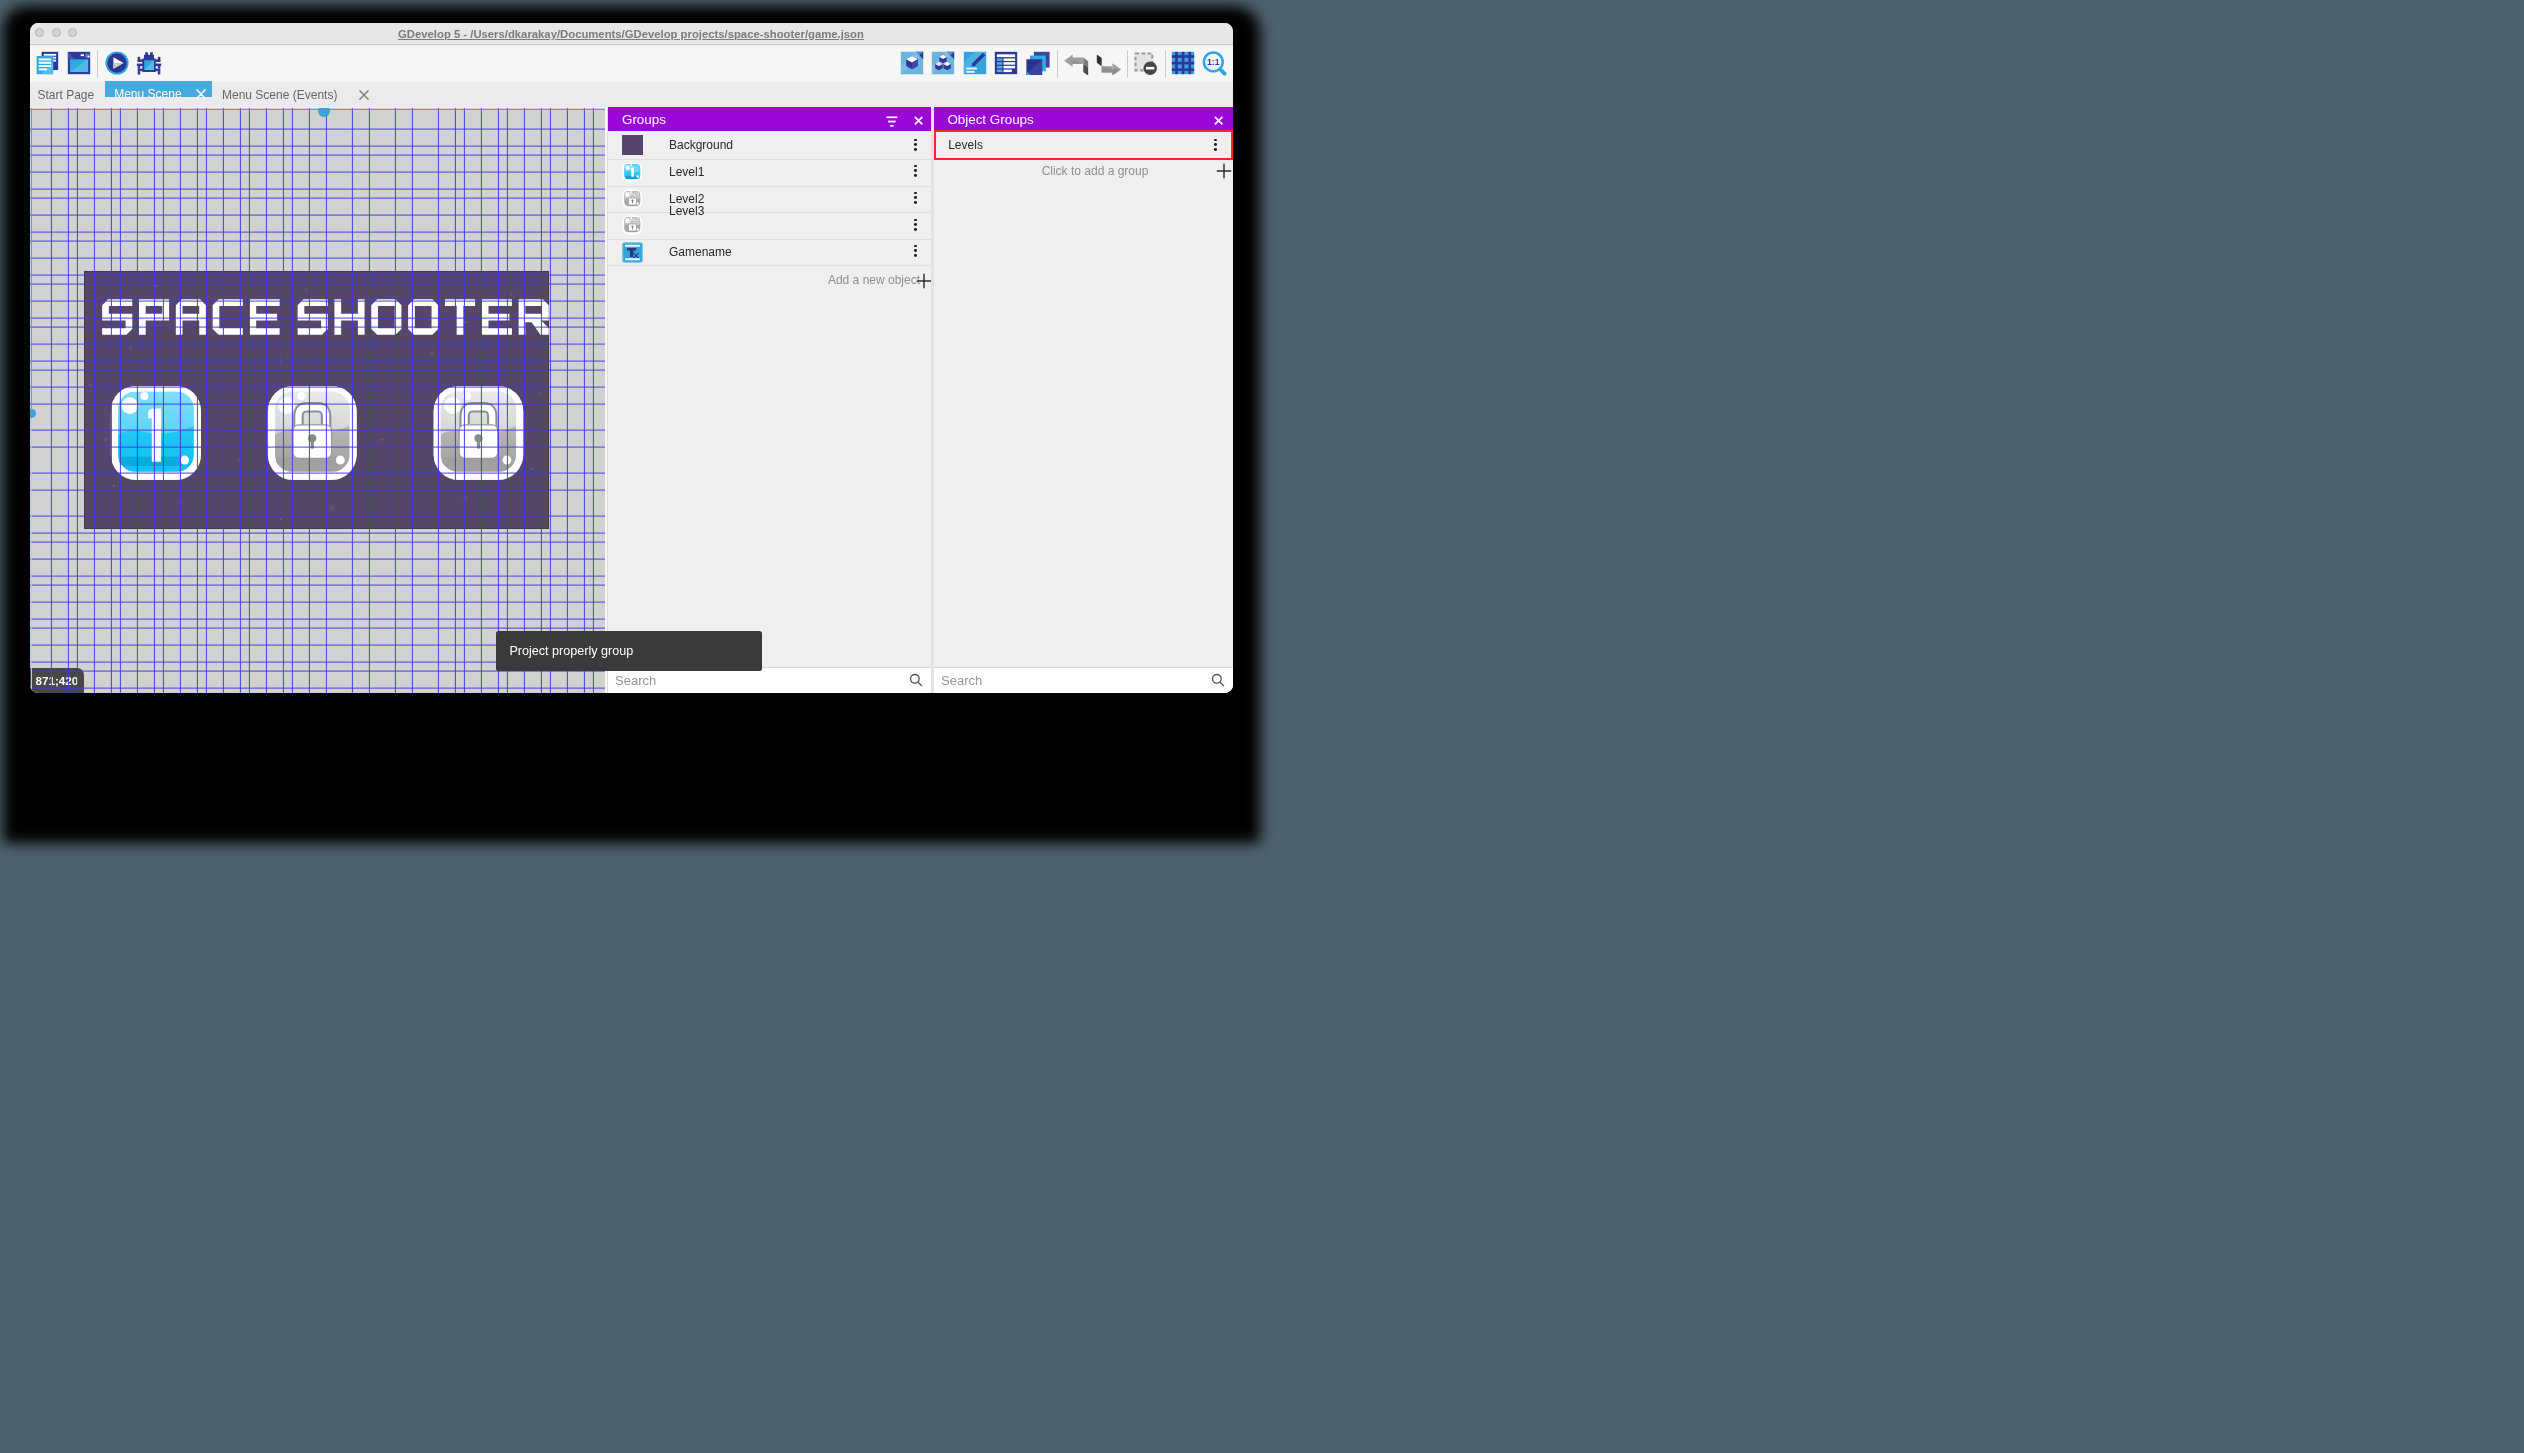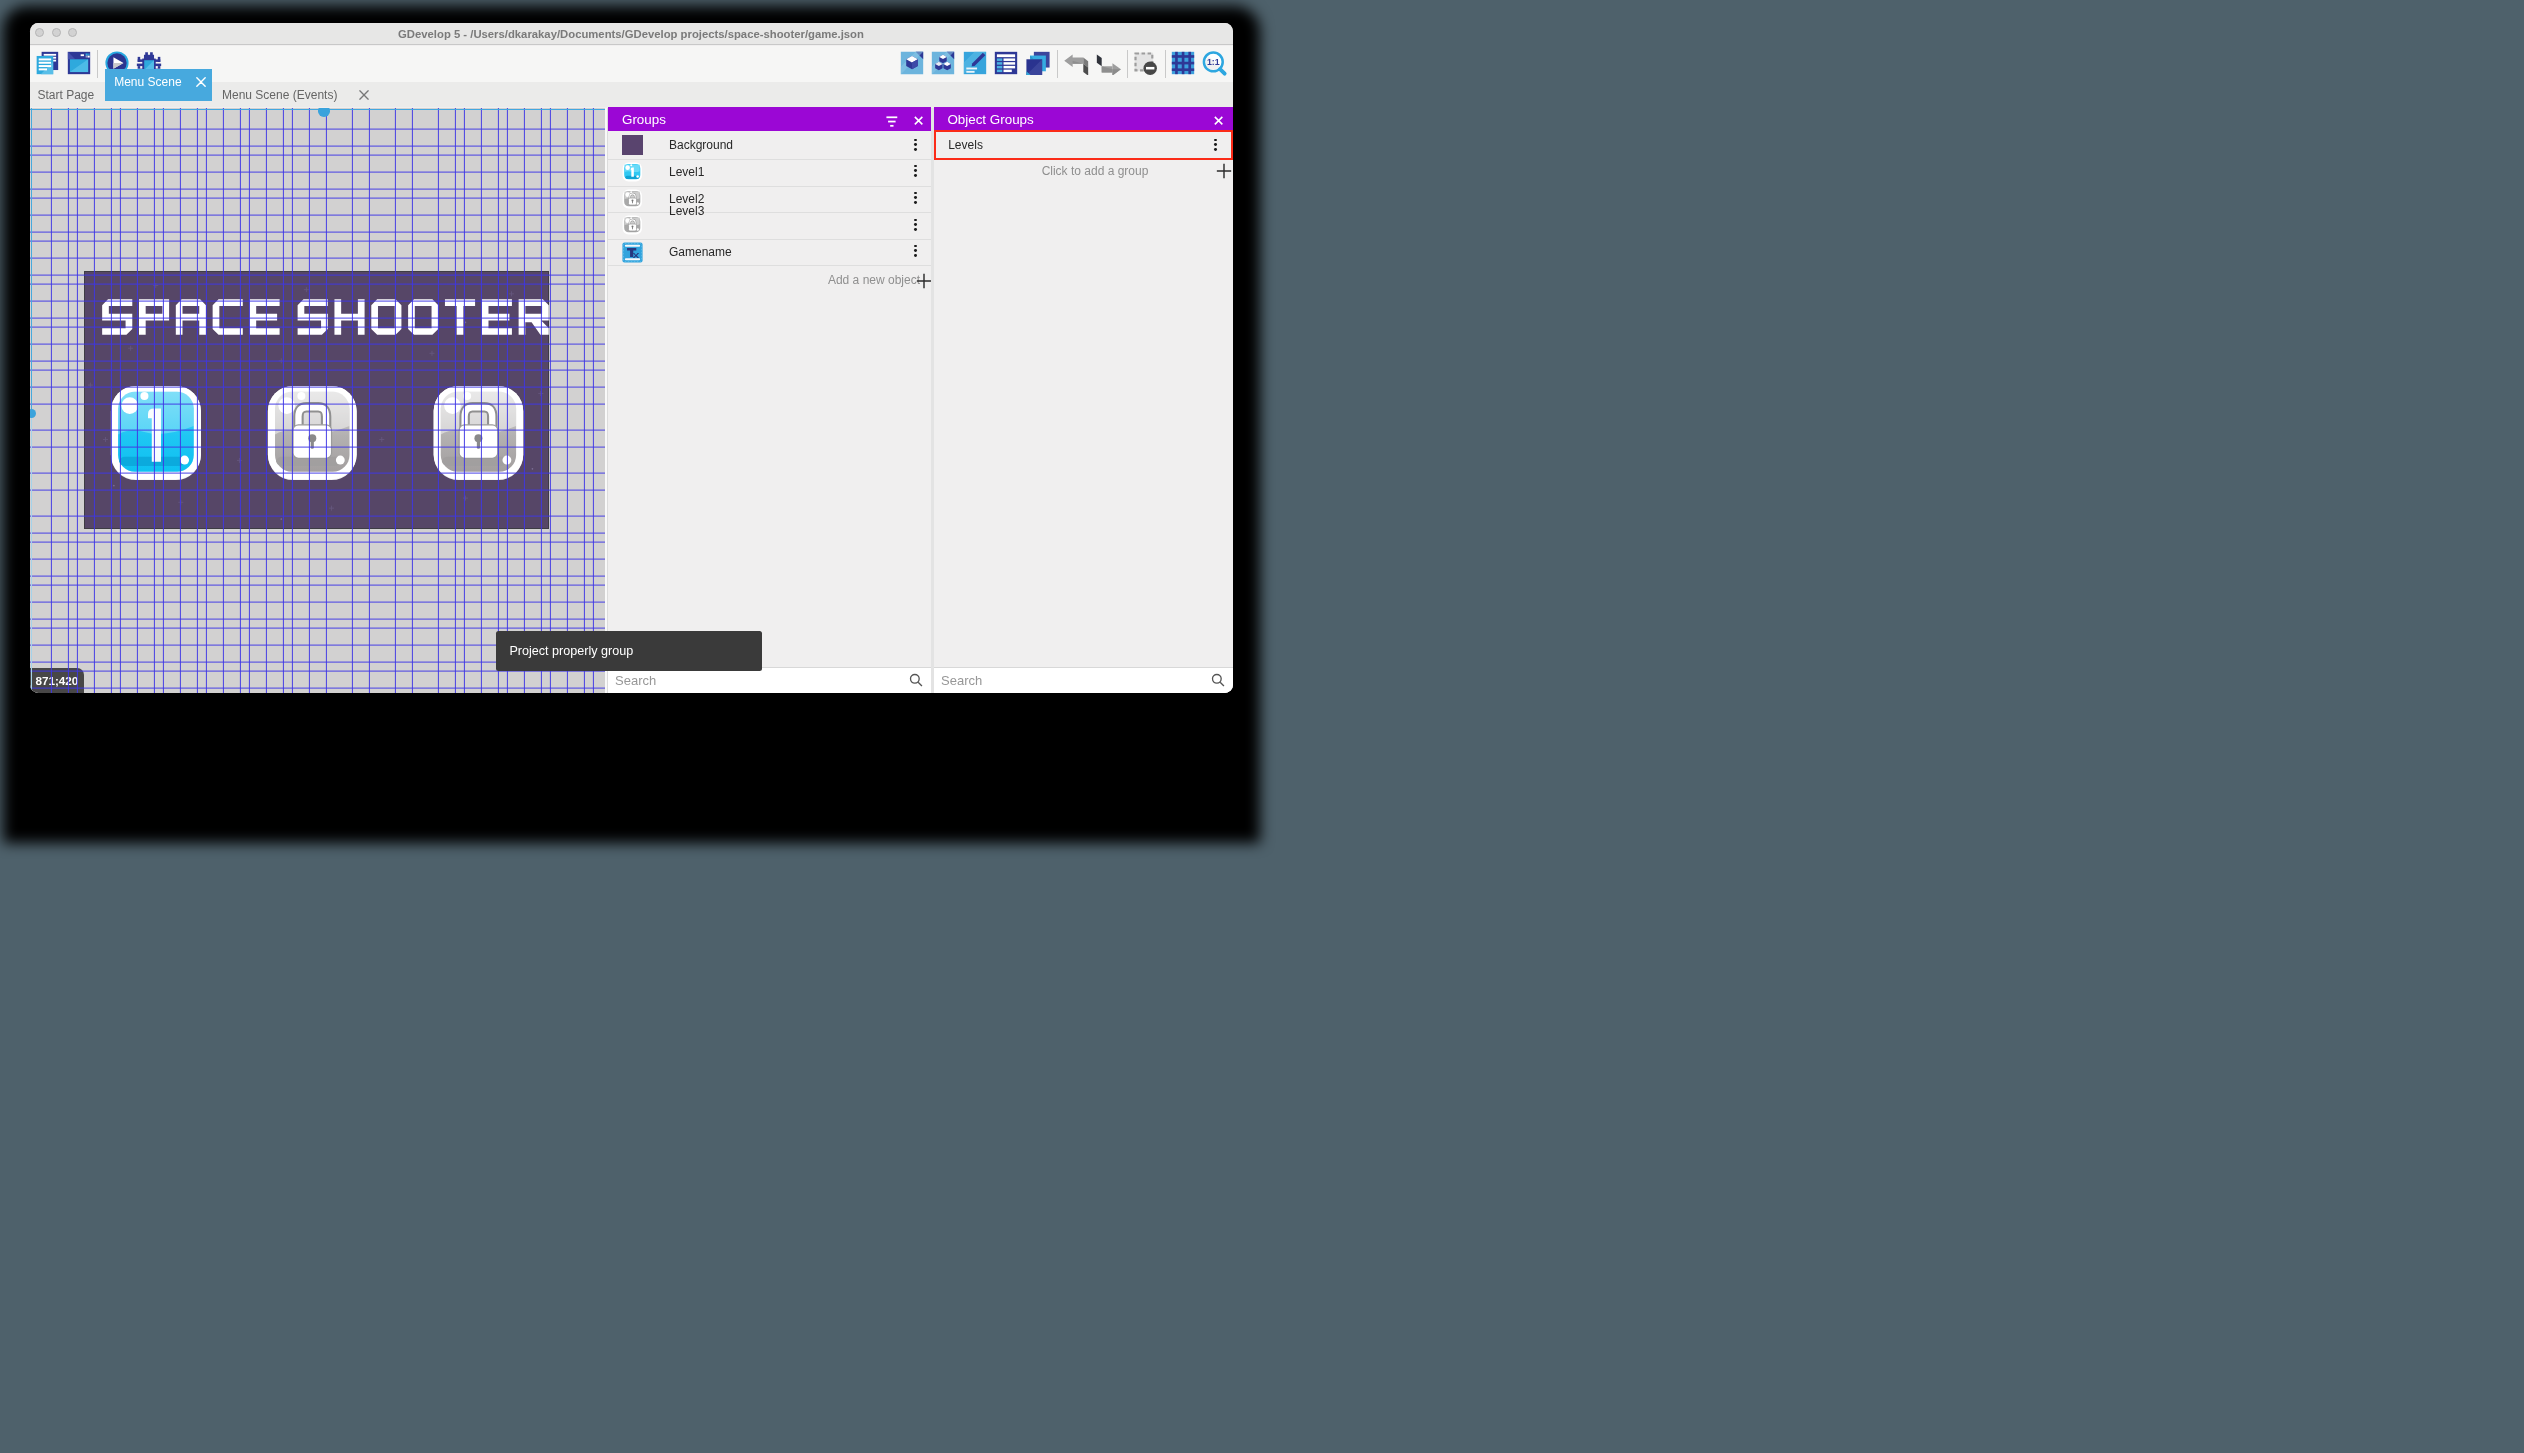--- a/index.html
+++ b/index.html
@@ -7,26 +7,26 @@
     font-family:"Liberation Sans", sans-serif; }
   .shadow { position:absolute; left:3.3px; top:5.9px; width:1257px; height:837px;
     background:#000; border-radius:23.4px 25px 0 0; filter:blur(6.7px); }
   .win { position:absolute; left:30px; top:22.6px; width:1203px; height:670px;
     background:#f0efef; border-radius:8.4px; overflow:hidden; }
   .titlebar { position:absolute; left:0; top:0; right:0; height:22px; background:#e7e7e6;
     border-bottom:0.8px solid #c8c8c8; }
   .tl { position:absolute; top:5.9px; width:9px; height:9px; border-radius:50%;
     background:#d2d2d2; border:0.8px solid #b4b4b4; }
   .title-text { position:absolute; top:0; left:0; right:1px; height:30px; line-height:22.6px;
-    text-align:center; font-size:11.3px; font-weight:bold; color:#7a7a7a; }
+    text-align:center; font-size:11.3px; font-weight:bold; color:#7a7a7a;text-decoration:underline; }
   .toolbar { position:absolute; left:0; top:23px; right:0; height:36px; background:#f6f6f5; }
   .tsep { position:absolute; width:0.8px; background:#c9c9c9; top:4.2px; height:28px; }
   .tabbar { position:absolute; left:0; top:59px; right:0; height:25.5px; background:#ebebea; }
   .tab { position:absolute; top:59px; height:25.5px; line-height:26px; font-size:12px; color:#656565; }
-  .tab-active { position:absolute; left:75px; top:46px; width:107px; height:32px; background:#47a9de; }
+  .tab-active { position:absolute; left:75px; top:58px; width:107px; height:16px; background:#47a9de; }
   .tab-active span { position:absolute; left:9.2px; top:0; height:25.5px; line-height:26px;
     font-size:12px; color:#fff; }
   .canvas { position:absolute; left:0; top:85px; width:575px; height:586px; background:#d2d1d1; overflow:hidden; }
   .scene { position:absolute; left:54px; top:163px; width:465px; height:258px; background:#564667;
     border:1.3px solid #3e3c44; }
   .grid { position:absolute; left:0; top:0; right:0; bottom:0; pointer-events:none;
     background-image:
       repeating-linear-gradient(to right, rgba(62,54,229,0.95) 0px, rgba(62,54,229,0.95) 0.5px, transparent 0.5px, transparent 8.6px),
       repeating-linear-gradient(to bottom, rgba(62,54,229,0.95) 0px, rgba(62,54,229,0.95) 0.5px, transparent 0.5px, transparent 8.6px);
     background-position: 3.9px 3.6px; }

